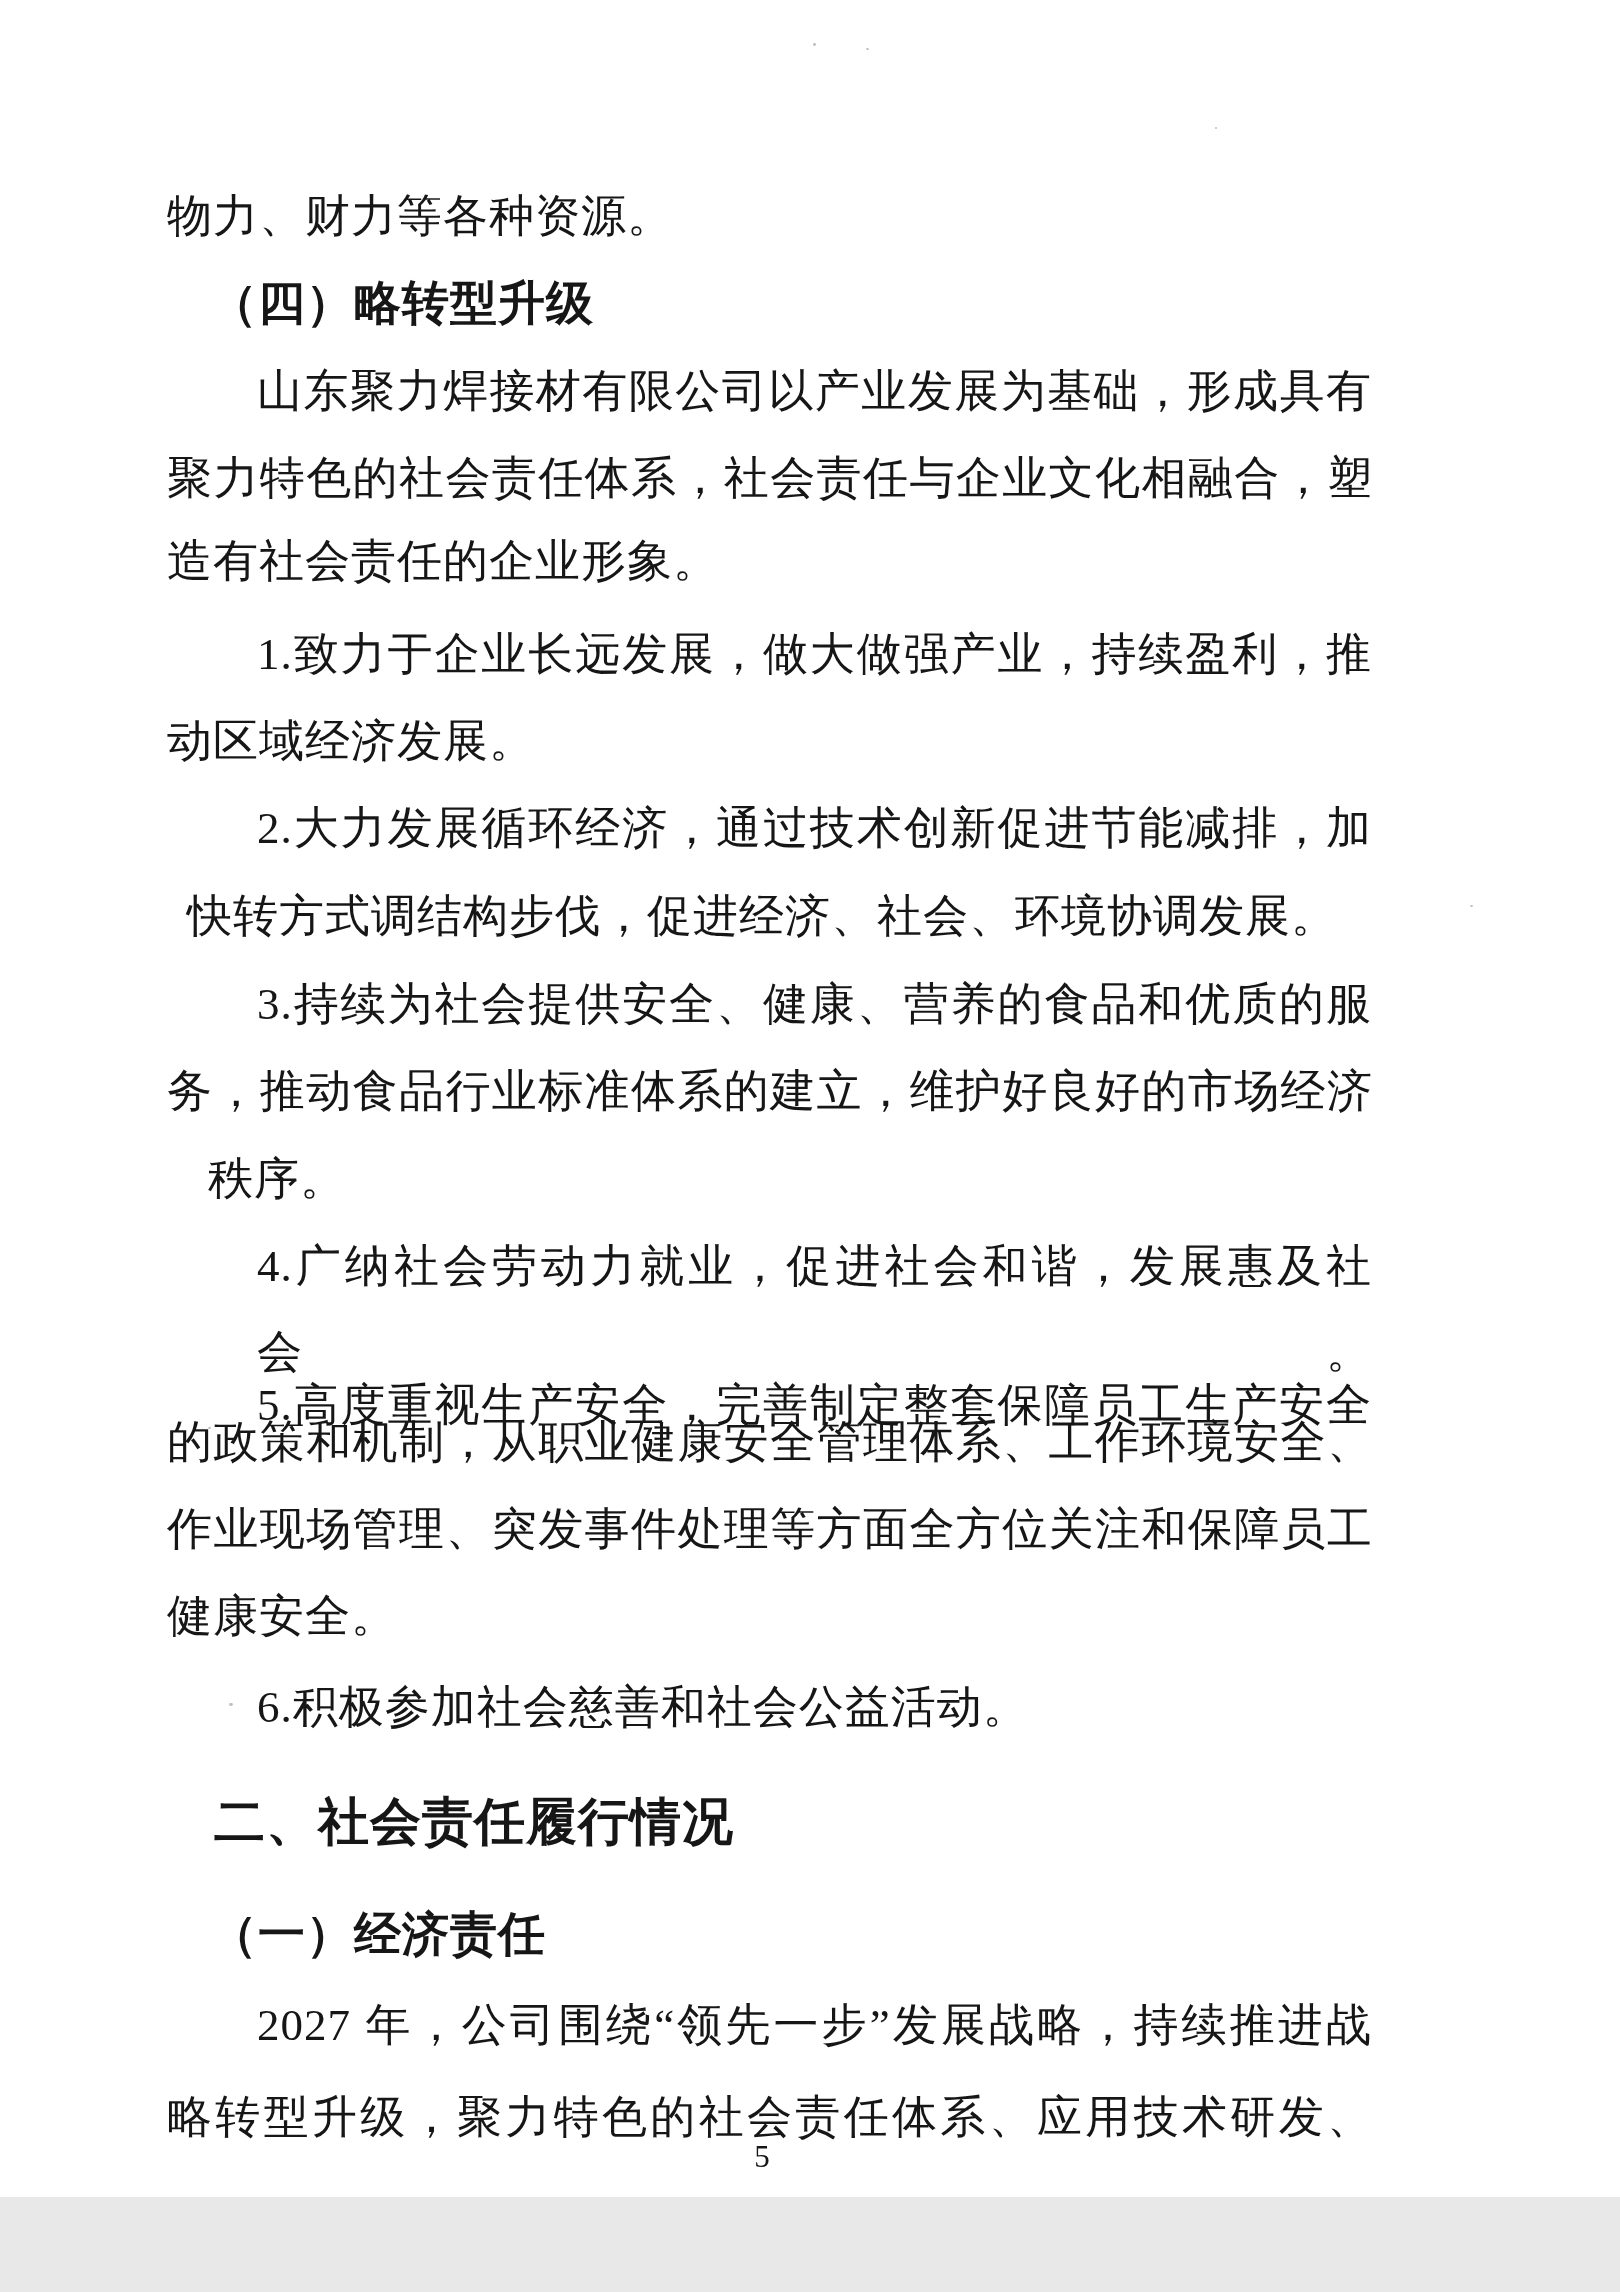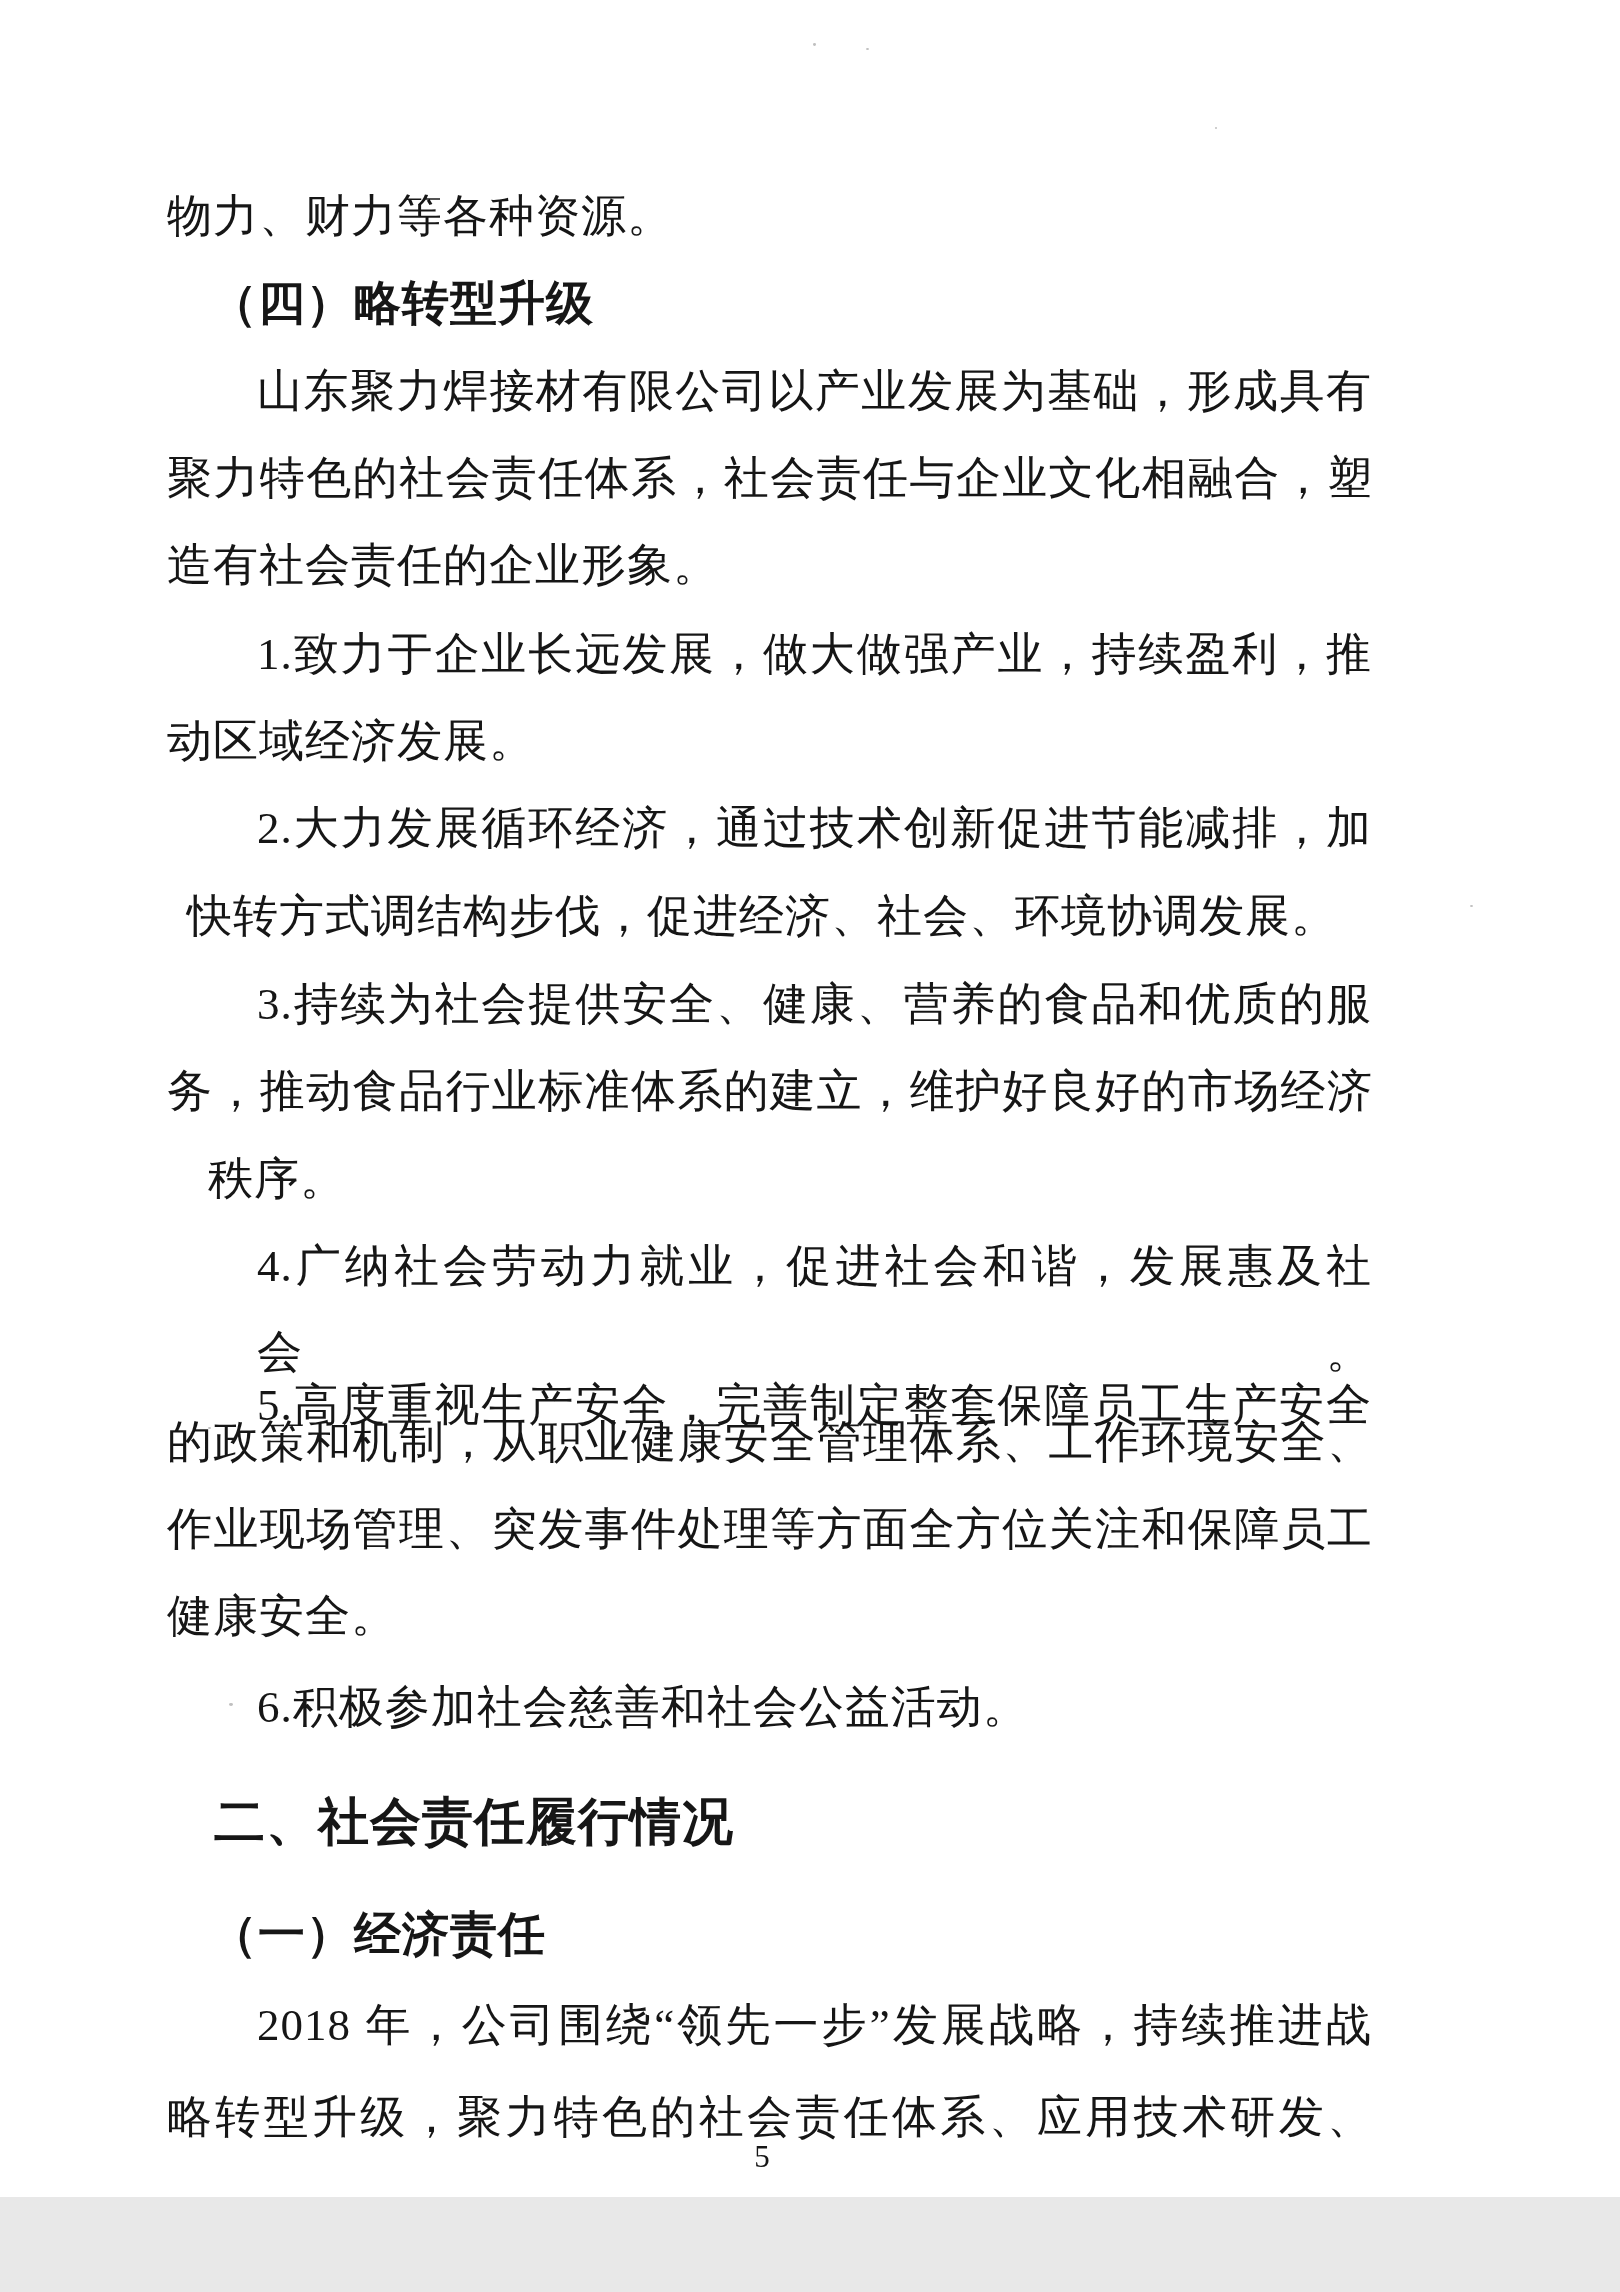--- a/index.html
+++ b/index.html
@@ -66,37 +66,37 @@
 </head>
 <body>
 
 <div class="page">
 
   <div>
       <div class="line  ind-none" style="top: 173px;">物力、财力等各种资源。</div>
       <div class="line heading ind-paren" style="top: 260px;">（四）略转型升级</div>
       <div class="line  ind-para fill" style="top: 348px;">山东聚力焊接材有限公司以产业发展为基础，形成具有</div>
       <div class="line  ind-none fill" style="top: 435px;">聚力特色的社会责任体系，社会责任与企业文化相融合，塑</div>
-      <div class="line  ind-none" style="top: 522px;">造有社会责任的企业形象。</div>
+      <div class="line  ind-none" style="top: 522px; font-family: Liberation Mono, monospace;">造有社会责任的企业形象。</div>
       <div class="line  ind-para fill" style="top: 611px;">1.致力于企业长远发展，做大做强产业，持续盈利，推</div>
       <div class="line  ind-none" style="top: 698px;">动区域经济发展。</div>
       <div class="line  ind-para fill" style="top: 785px;">2.大力发展循环经济，通过技术创新促进节能减排，加</div>
       <div class="line  ind-none" style="top: 873px; margin-left: 20px;">快转方式调结构步伐，促进经济、社会、环境协调发展。</div>
       <div class="line  ind-para fill" style="top: 961px;">3.持续为社会提供安全、健康、营养的食品和优质的服</div>
       <div class="line  ind-none fill" style="top: 1048px;">务，推动食品行业标准体系的建立，维护好良好的市场经济</div>
       <div class="line  ind-none" style="top: 1136px; margin-left: 41px;">秩序。</div>
       <div class="line  ind-para fill" style="top: 1223px;">4.广纳社会劳动力就业，促进社会和谐，发展惠及社会。</div>
       <div class="line  ind-para fill" style="top: 1362px;">5.高度重视生产安全，完善制定整套保障员工生产安全</div>
       <div class="line  ind-none fill" style="top: 1399px;">的政策和机制，从职业健康安全管理体系、工作环境安全、</div>
       <div class="line  ind-none fill" style="top: 1486px;">作业现场管理、突发事件处理等方面全方位关注和保障员工</div>
       <div class="line  ind-none" style="top: 1573px;">健康安全。</div>
       <div class="line  ind-para" style="top: 1664px;">6.积极参加社会慈善和社会公益活动。</div>
       <div class="line heading-major ind-dun" style="top: 1779px;">二、社会责任履行情况</div>
       <div class="line heading ind-paren" style="top: 1891px;">（一）经济责任</div>
-      <div class="line  ind-para fill" style="top: 1982px;">2018 年，公司围绕“领先一步”发展战略，持续推进战</div>
+      <div class="line  ind-para fill" style="top: 1982px;">2027 年，公司围绕“领先一步”发展战略，持续推进战</div>
       <div class="line  ind-none fill" style="top: 2074px;">略转型升级，聚力特色的社会责任体系、应用技术研发、</div>
     </div>
 
   <div class="page-num">5</div>
 
   <div class="speck" style="left:813px;top:43px;width:2.9px;height:2.9px;"></div>
   <div class="speck" style="left:866px;top:48px;width:2.9px;height:2px;"></div>
   <div class="speck" style="left:1215px;top:127px;width:2px;height:2px;"></div>
   <div class="speck" style="left:229px;top:1703px;width:3.9px;height:2.9px;"></div>
   <div class="speck" style="left:208px;top:1427px;width:2.9px;height:2px;"></div>

